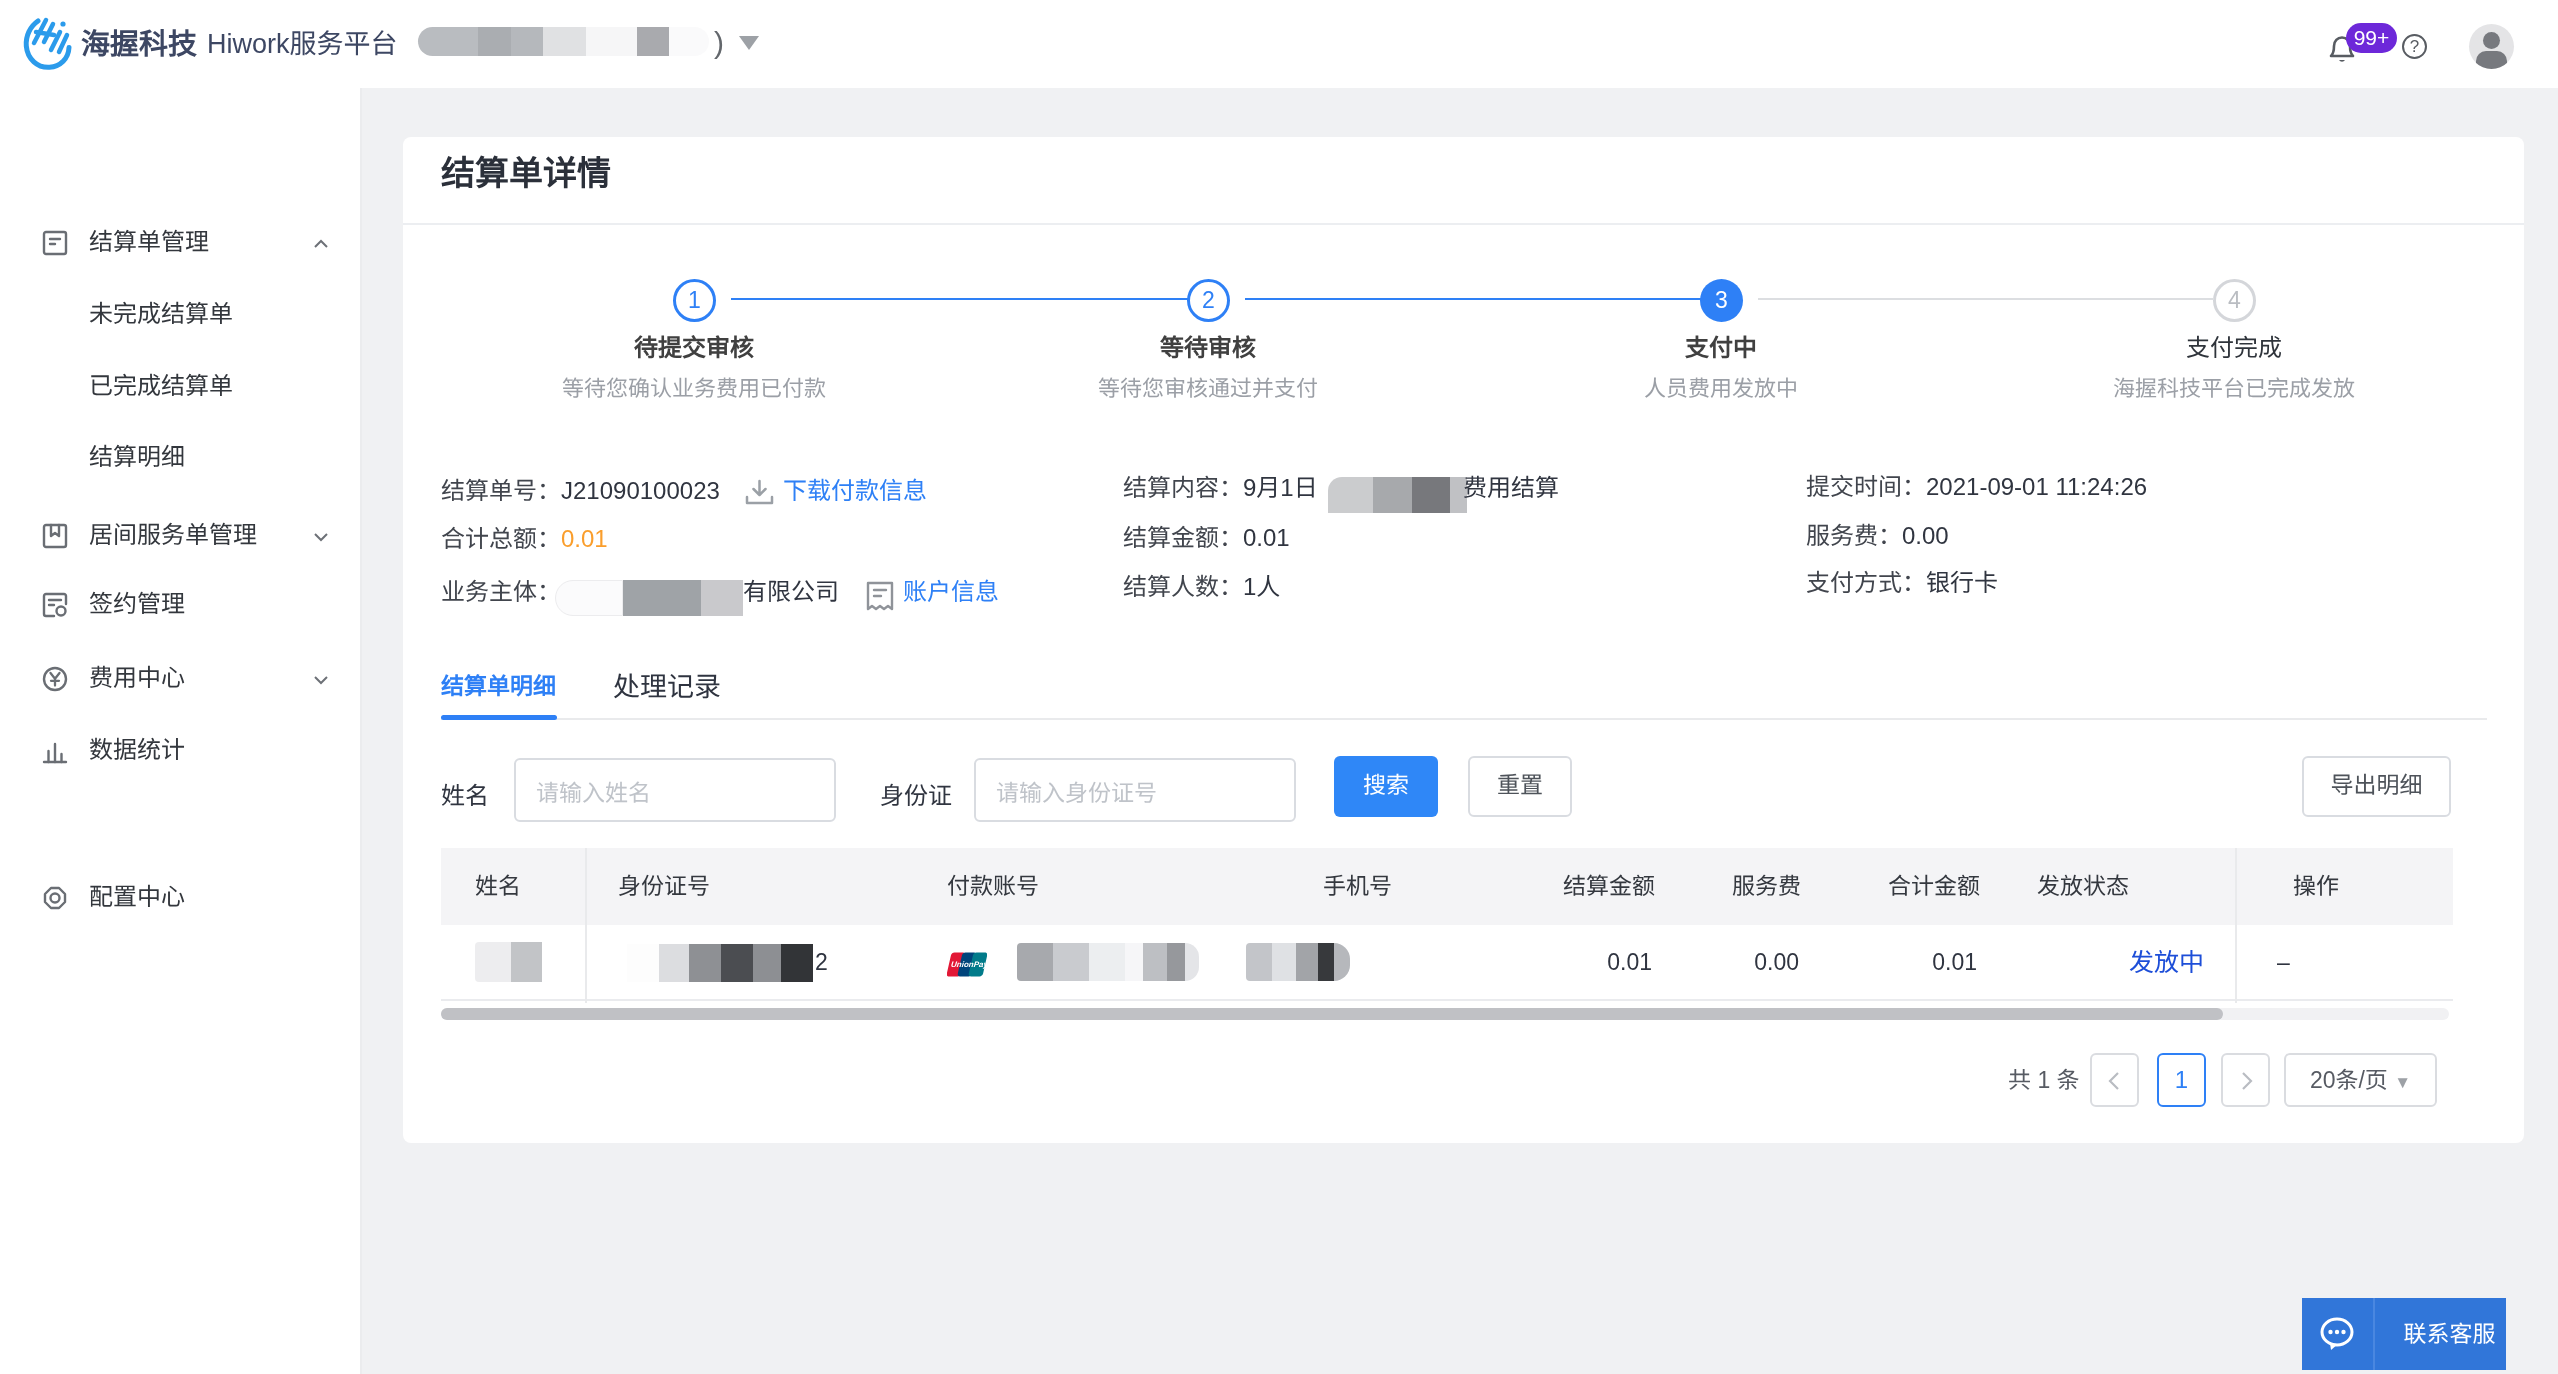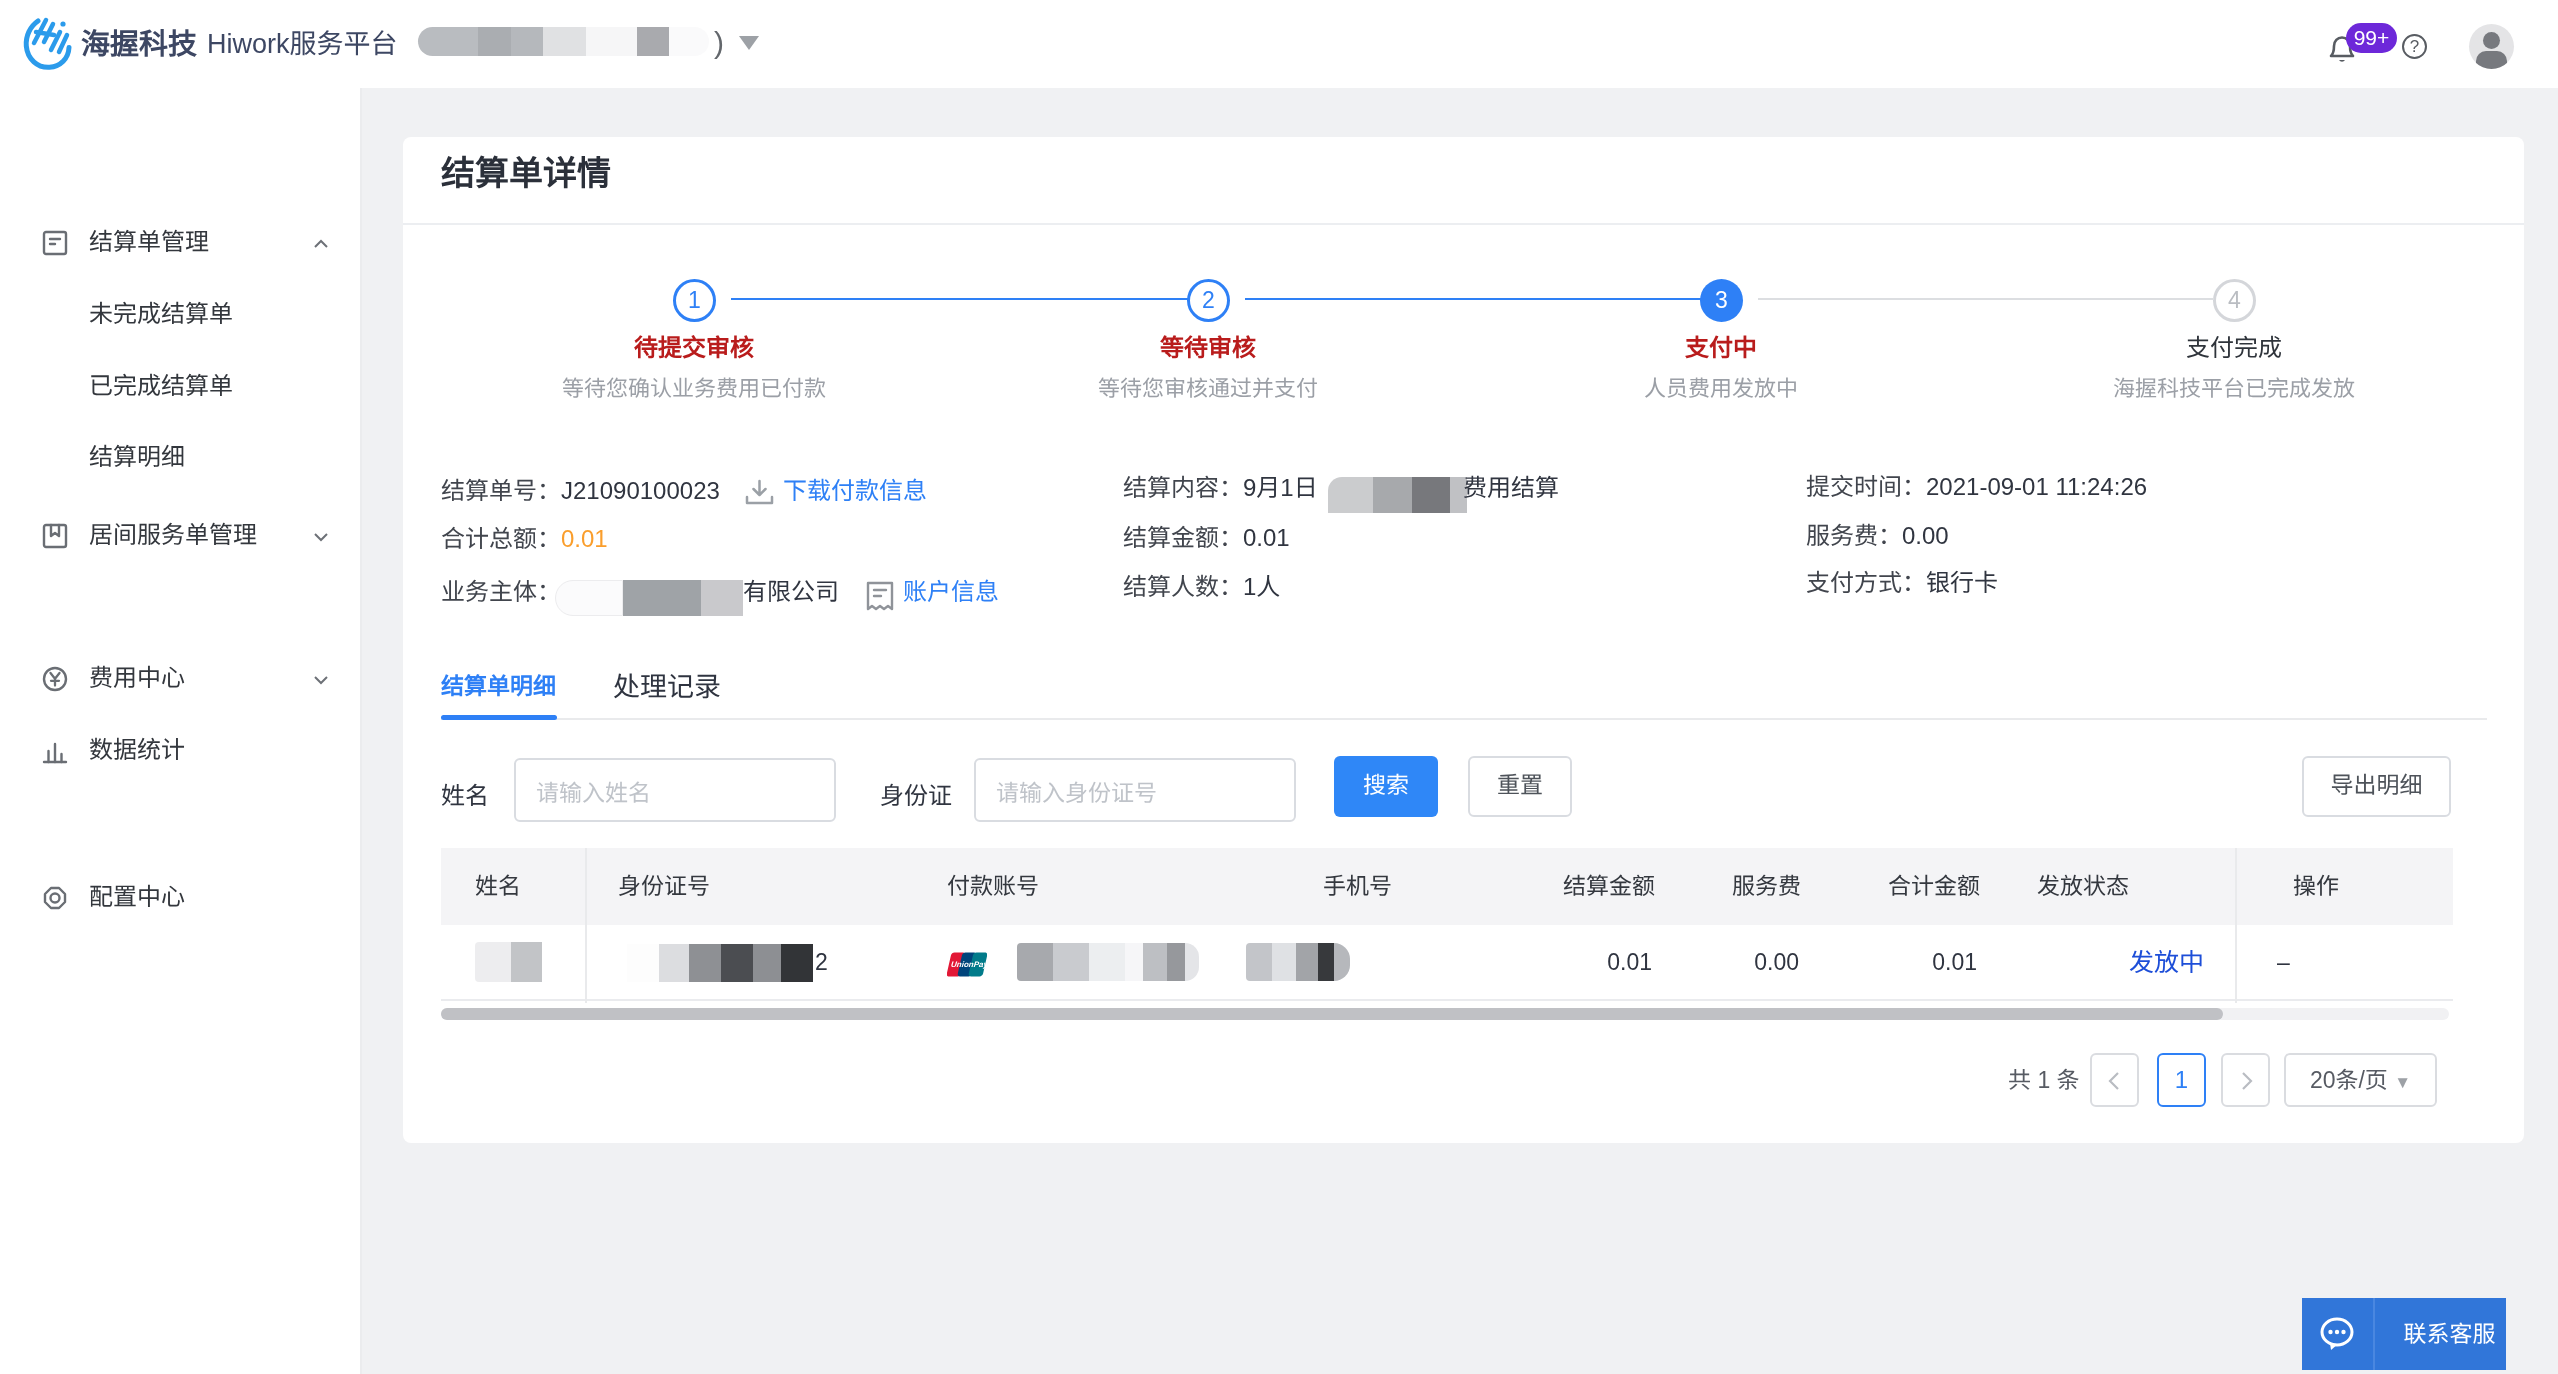--- a/index.html
+++ b/index.html
@@ -29,21 +29,21 @@
 #title-line { position:absolute; left:0; top:86px; width:2121px; height:2px; background:#eceef1; }
 
 
 .stepc { position:absolute; top:142px; width:43px; height:43px; border-radius:50%; text-align:center; }
 .stepc.o { border:3px solid #2e80f6; line-height:37px; font-size:23px; color:#2e80f6; background:#fff;}
 .stepc.f { background:#2e80f6; line-height:43px; font-size:23px; color:#fff; }
 .stepc.g { border:3px solid #d4d6da; line-height:37px; font-size:23px; color:#babdc2; background:#fff;}
 .stepline { position:absolute; top:161px; height:2px; }
 .stl-b { background:#2e80f6; }
 .stl-g { background:#dcdee1; }
-.stept { position:absolute; top:196px; width:400px; text-align:center; font-size:24px; line-height:30px; color:#b91c1c; }
+.stept { position:absolute; top:196px; width:400px; text-align:center; font-size:24px; line-height:30px; color:#404040; }
 .stepd { position:absolute; top:239px; width:440px; text-align:center; font-size:22px; line-height:26px; color:#9b9fa6; }
 
 
 .inf { position:absolute; font-size:24px; line-height:29px; color:#41454d; white-space:nowrap; }
 .inf b { font-weight:normal; color:#303540; }
 .lnk { color:#2e80f6; }
 .orange { color:#fa9e2c; }
 
 
 #tab1 { position:absolute; left:38px; top:536px; font-size:23px; line-height:27px; font-weight:bold; color:#2e80f6; }
@@ -150,20 +150,28 @@
     <svg width="26" height="26" viewBox="0 0 26 26" fill="none" stroke="#6a6e74" stroke-width="2.4" stroke-linejoin="round" stroke-linecap="round">
         <rect x="2" y="2" width="22" height="22" rx="2"></rect>
         <path d="M9 2 L9 13 L13 10 L17 13 L17 2"></path>
       </svg>
     <div class="txt">居间服务单管理</div>
     <svg class="chev" style="top:18px;left:313px;" viewBox="0 0 16 16" fill="none" stroke="#6d7177" stroke-width="2">
         <path d="M2 5 L8 11 L14 5"></path>
       </svg>
   </div>
 
+  <div class="mi" style="top:492px;">
+    <svg width="26" height="26" viewBox="0 0 26 26" fill="none" stroke="#6a6e74" stroke-width="2.4" stroke-linejoin="round" stroke-linecap="round">
+        <path d="M24 12 L24 4 A2 2 0 0 0 22 2 L4 2 A2 2 0 0 0 2 4 L2 22 A2 2 0 0 0 4 24 L12 24"></path>
+        <path d="M7 8 L19 8 M7 13 L12 13"></path>
+        <circle cx="19" cy="19" r="4.5"></circle>
+      </svg>
+    <div class="txt">签约管理</div>
+  </div>
 
   <div class="mi" style="top:566px;">
     <svg width="26" height="26" viewBox="0 0 26 26" fill="none" stroke="#6a6e74" stroke-width="2.4" stroke-linejoin="round" stroke-linecap="round">
         <circle cx="13" cy="13" r="11"></circle>
         <path d="M8.5 7 L13 12.8 L17.5 7 M13 13 L13 19.5 M9 14.8 L17 14.8" stroke-width="2.3"></path>
       </svg>
     <div class="txt">费用中心</div>
     <svg class="chev" style="top:18px;left:313px;" viewBox="0 0 16 16" fill="none" stroke="#6d7177" stroke-width="2">
         <path d="M2 5 L8 11 L14 5"></path>
       </svg>

